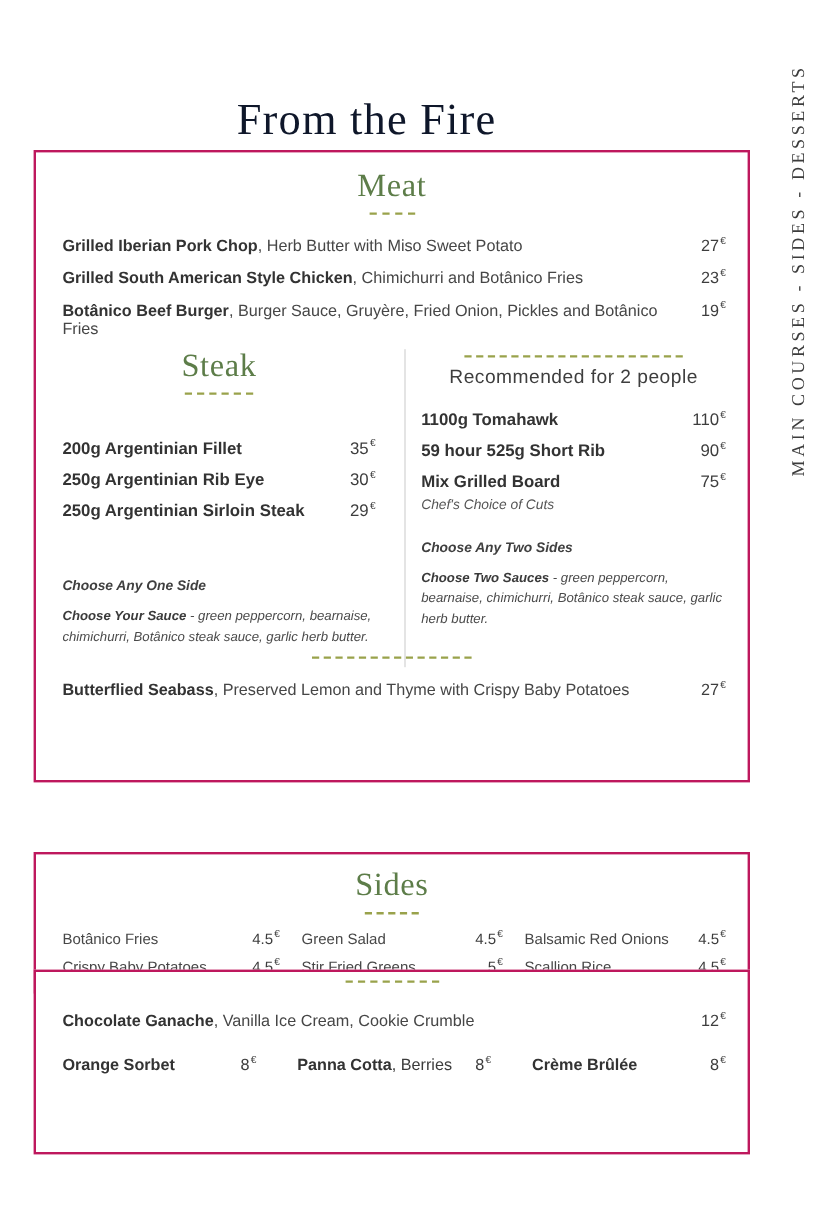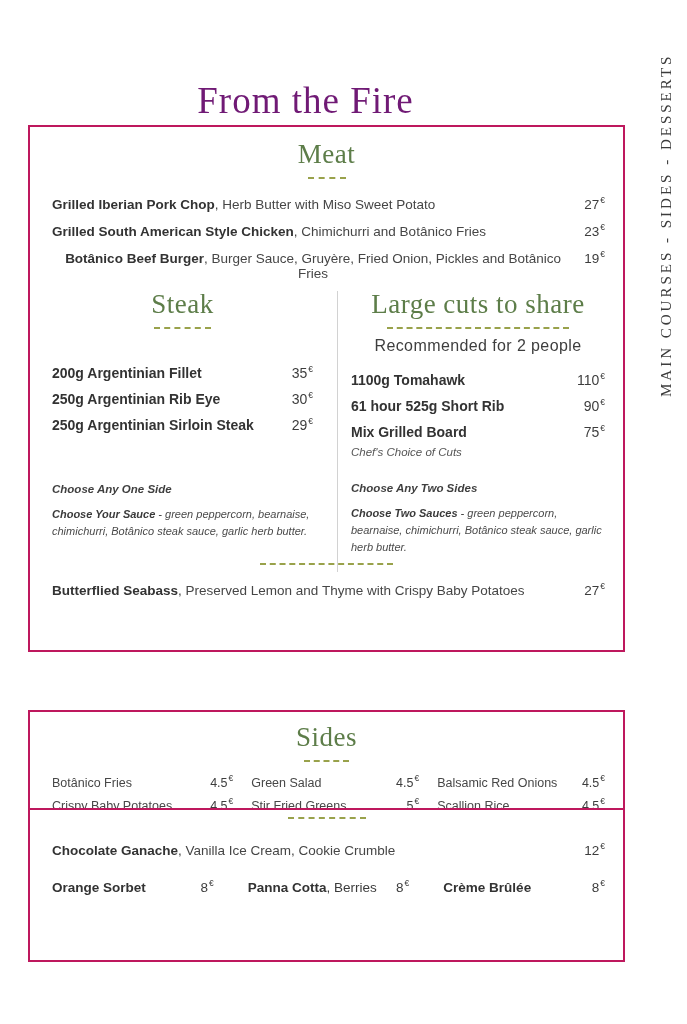--- a/index.html
+++ b/index.html
@@ -1,38 +1,38 @@
 <!DOCTYPE html>
 <html><head>
 <meta charset="utf-8">
 <style>
   html,body{margin:0;padding:0;background:#ffffff;}
   .page{position:relative;width:687px;height:1024px;background:#ffffff;overflow:hidden;
         font-family:"Liberation Sans",sans-serif;color:#3b3b3b;}
   .page-title{position:absolute;top:54px;left:28px;width:555px;text-align:center;
         font-family:"Liberation Serif",serif;font-weight:400;font-size:37px;
-        color:#701a75;letter-spacing:1px;}
+        color:#0f172a;letter-spacing:1px;}
   .rail{position:absolute;top:52px;right:12px;height:345px;
         writing-mode:vertical-rl;transform:rotate(180deg);
         font-family:"Liberation Serif",serif;font-size:15px;letter-spacing:3px;
         color:#3c3c3c;white-space:nowrap;}
   .card{position:absolute;left:28px;width:597px;border:2px solid #be185d;
         background:#fff;box-sizing:border-box;overflow:hidden;}
   .card1{top:125px;height:527px;}
   .card2{top:710px;height:118px;}
   .card3{top:808px;height:154px;}
   .sec-head{font-family:"Liberation Serif",serif;font-weight:400;font-size:27px;
         color:#5d7d49;text-align:center;margin:0;letter-spacing:0.5px;}
   .mt12{margin-top:12px;} .mt10{margin-top:10px;} .mt26{margin-top:26px;}
   .dash{height:0;border-top:2px dashed #99a24b;margin:7px auto 0 auto;}
   .dash-meat{width:38px;} .dash-steak{width:57px;} .dash-large{width:182px;}
   .dash-fish{width:133px;} .dash-sides{width:45px;} .dash-desserts{width:78px;}
   .rows{margin:14px 18px 0 22px;}
   .row{display:flex;justify-content:space-between;align-items:baseline;
-        font-size:13.5px;line-height:15px;margin-bottom:8px;color:#464646;text-align:center;}
+        font-size:13.5px;line-height:15px;margin-bottom:8px;color:#464646;}
   .nm b{font-weight:700;color:#333;}
   .price{white-space:nowrap;margin-left:10px;color:#3d3d3d;}
   .price sup{font-size:8.5px;vertical-align:6px;margin-left:1px;}
   .two-col{position:relative;display:flex;}
   .col-left{width:307px;box-sizing:border-box;padding:0 24px 0 22px;}
   .col-right{flex:1;box-sizing:border-box;padding:0 18px 0 14px;}
   .col-divider{position:absolute;left:307px;top:2px;bottom:-16px;width:1px;background:#d2d2d2;}
   .subtitle{text-align:center;font-size:16px;letter-spacing:0.4px;color:#3e3e3e;margin-top:8px;}
   .big-items{margin-top:32px;}
   .big-items-r{margin-top:13px;}
@@ -103,31 +103,30 @@
             <span class="nm">250g Argentinian Sirloin Steak</span>
             <span class="price"><span>29</span><sup>€</sup></span>
           </div>
         </div>
 
         <div class="side-note side-note-l">Choose Any One Side</div>
         <div class="sauce"><b>Choose Your Sauce</b><span> - green peppercorn, bearnaise, chimichurri, Botânico steak sauce, garlic herb butter.</span></div>
       </div>
 
       <div class="col-right">
-        <h2 class="sec-head">Large cuts to share</h2>
         <div class="dash dash-large"></div>
         <div class="subtitle">Recommended for 2 people</div>
 
         <div class="big-items big-items-r">
           <div class="big-row">
             <span class="nm">1100g Tomahawk</span>
             <span class="price"><span>110</span><sup>€</sup></span>
           </div>
           <div class="big-row">
-            <span class="nm">61 hour 525g Short Rib</span>
+            <span class="nm">59 hour 525g Short Rib</span>
             <span class="price"><span>90</span><sup>€</sup></span>
           </div>
           <div class="big-row">
             <span class="nm">Mix Grilled Board</span>
             <span class="price"><span>75</span><sup>€</sup></span>
           </div>
           <div class="chef-note">Chef's Choice of Cuts</div>
         </div>
 
         <div class="side-note side-note-r">Choose Any Two Sides</div>

